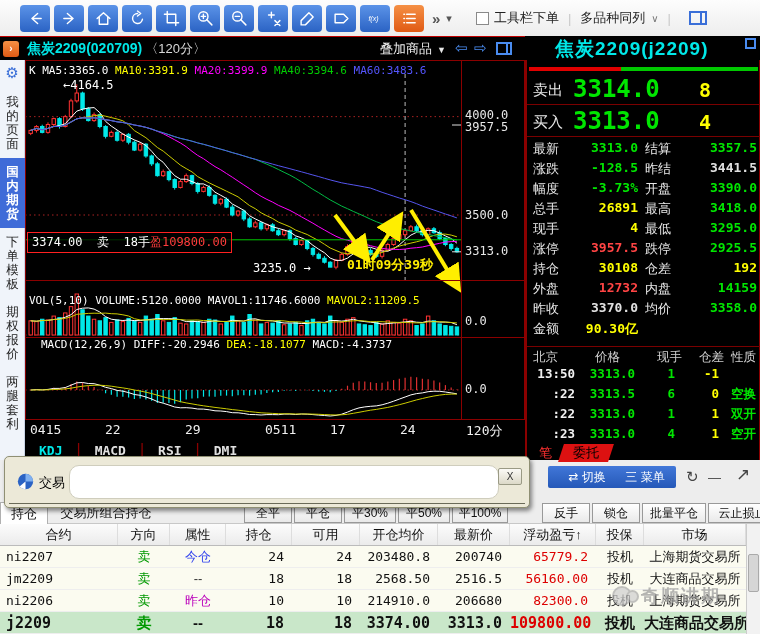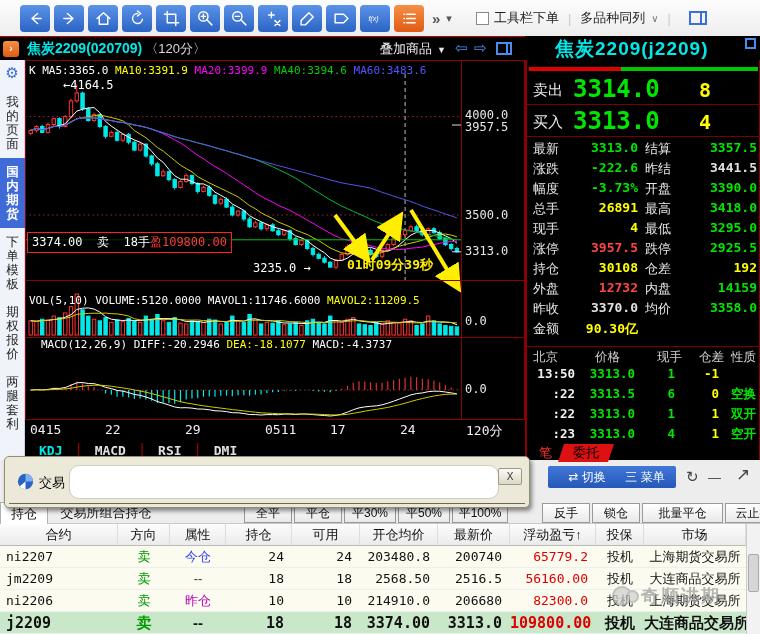--- a/index.html
+++ b/index.html
@@ -657,21 +657,21 @@
       </div>
       <div class="qinfo" id="q-info">
           <div class="qrow">
             <span class="l1">最新</span>
             <span class="v1" style="color: rgb(0, 230, 0);">3313.0</span>
             <span class="l2">结算</span>
             <span class="v2" style="color: rgb(0, 230, 0);">3357.5</span>
           </div>
           <div class="qrow">
             <span class="l1">涨跌</span>
-            <span class="v1" style="color: rgb(0, 230, 0);">-222.6</span>
+            <span class="v1" style="color: rgb(0, 230, 0);">-128.5</span>
             <span class="l2">昨结</span>
             <span class="v2" style="color: rgb(224, 224, 224);">3441.5</span>
           </div>
           <div class="qrow">
             <span class="l1">幅度</span>
             <span class="v1" style="color: rgb(0, 230, 0);">-3.73%</span>
             <span class="l2">开盘</span>
             <span class="v2" style="color: rgb(0, 230, 0);">3390.0</span>
           </div>
           <div class="qrow">
@@ -770,21 +770,21 @@
     <div class="btab active" style="left:0; width:48px;">持仓</div>
     <div class="btab" style="left:50px; width:112px;">交易所组合持仓</div>
     <div class="acts" id="act-btns">
         <div class="abtn" style="width: 48px;">全平</div>
         <div class="abtn" style="width: 48px;">平仓</div>
         <div class="abtn" style="width: 52px;">平30%</div>
         <div class="abtn" style="width: 52px;">平50%</div>
         <div class="abtn" style="width: 56px;">平100%</div>
         <div class="abtn" style="width: 48px; margin-left: 32px;">反手</div>
         <div class="abtn" style="width: 48px;">锁仓</div>
-        <div class="abtn" style="width: 81px;">批量平仓</div>
+        <div class="abtn" style="width: 64px;">批量平仓</div>
         <div class="abtn" style="width: 81px;">云止损止盈</div>
       </div>
   </div>
 
   <div class="phead" id="p-head">
       <div>合约</div>
       <div>方向</div>
       <div>属性</div>
       <div>持仓</div>
       <div>可用</div>

